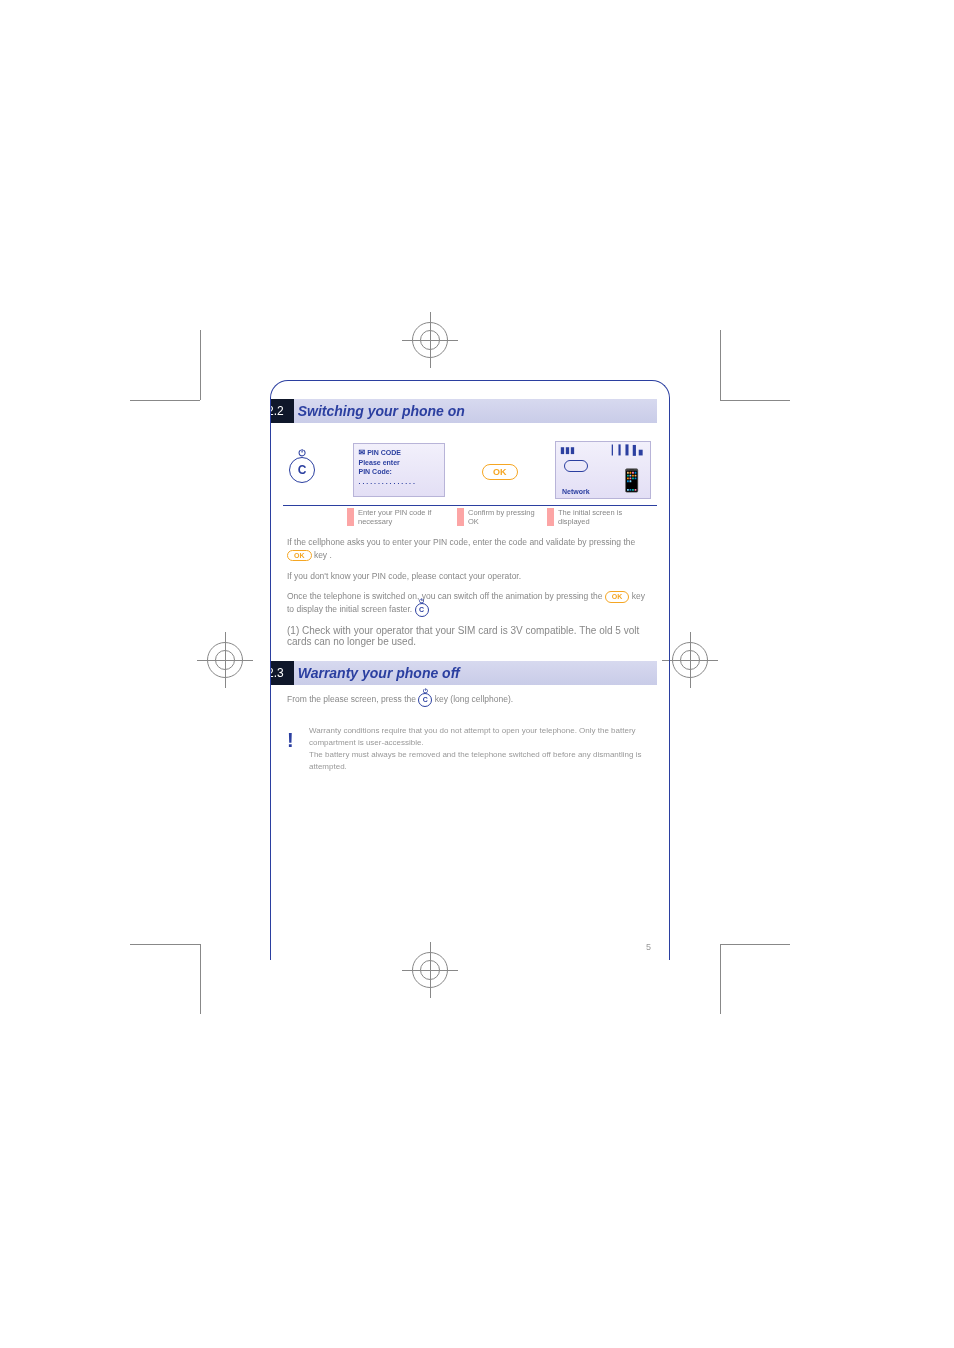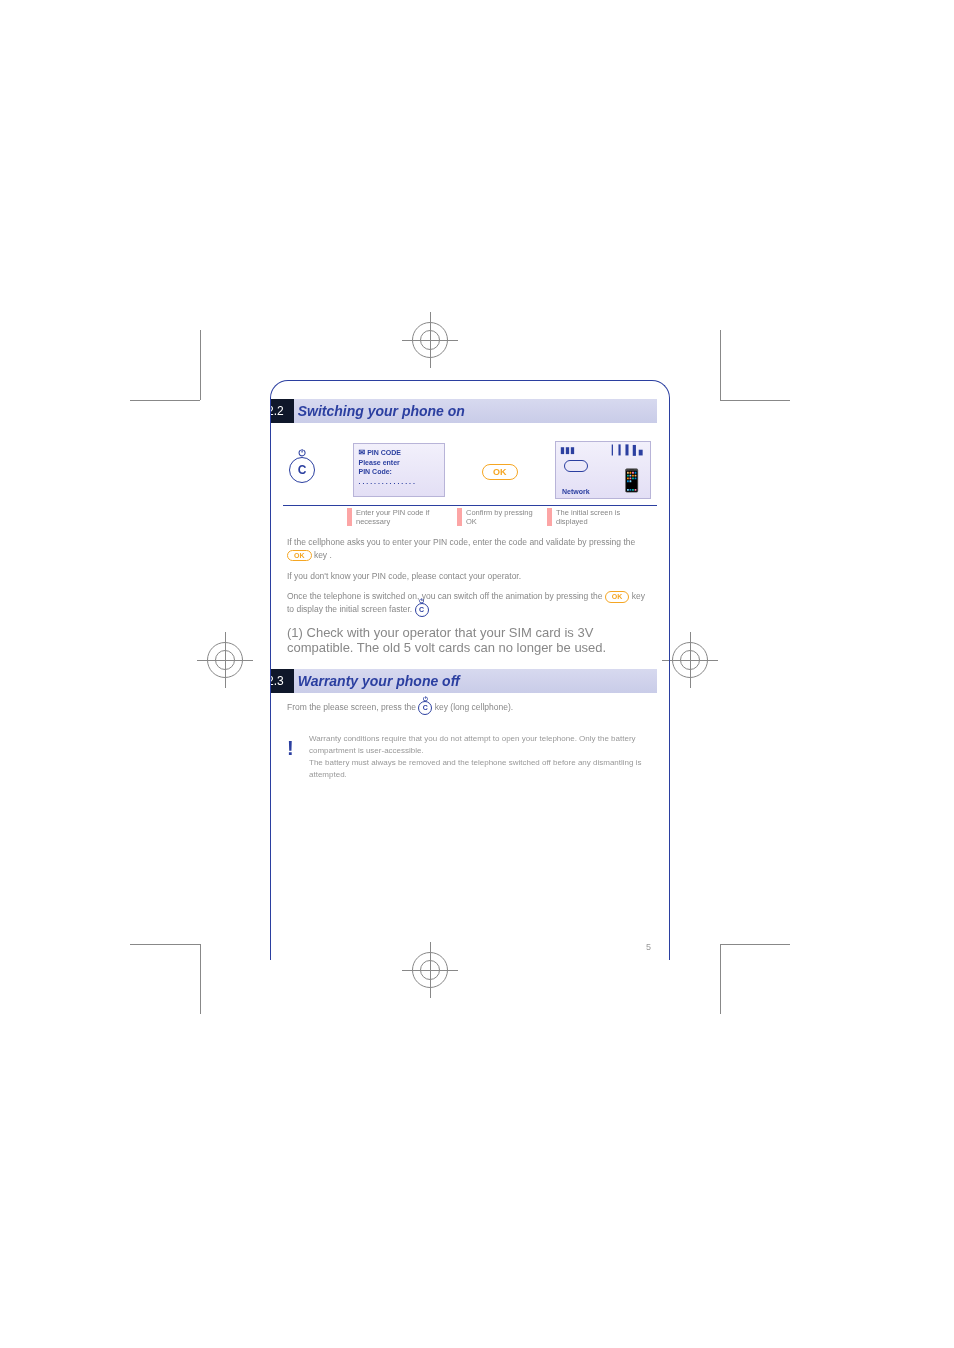--- a/index.html
+++ b/index.html
@@ -118,21 +118,21 @@
   .screen2 .oval { position:absolute; top:18px; left:8px; width:24px; height:12px; border:1.5px solid #2b3fa0; border-radius:8px;}
   .screen2 .net { position:absolute; bottom:3px; left:6px; font-size:7px; font-weight:bold;}
   .screen2 .phone { position:absolute; right:4px; bottom:4px; font-size:22px;}
 
   .caption-row {
     display:flex;
     font-size: 7.5px;
     color:#888;
     padding: 2px 0 10px 0;
   }
-  .caption-row > div { border-left:5px solid #fca5a5; padding: 0 4px; }
+  .caption-row > div { border-left:7px solid #fca5a5; padding: 0 4px; }
   .caption-row > div:first-child { margin-left: 64px; }
   .cap1 { width: 110px;}
   .cap2 { width: 90px;}
   .cap3 { width: 100px;}
 
   .body-text {
     font-size: 8.5px;
     color: #888;
     line-height: 1.5;
     padding: 0 4px;
@@ -143,21 +143,21 @@
     font-size:7px; font-weight:bold; padding:0 6px; border-radius:7px;
     vertical-align: middle; line-height:1.4;
   }
   .inline-c {
     display:inline-flex; width:14px; height:14px; border:1px solid #2b3fa0;
     border-radius:50%; color:#2b3fa0; font-size:7px; font-weight:bold;
     align-items:center; justify-content:center; vertical-align:middle;
     position:relative;
   }
   .inline-c .mini-pwr { position:absolute; top:-7px; font-size:6px;}
-  .footnote { font-size:13px; color:#888; padding:0 4px; }
+  .footnote { font-size:10px; color:#888; padding:0 4px; }
 
   .note-block {
     display:flex; gap:8px; margin-top:18px;
     font-size:8px; color:#999; line-height:1.5;
     padding: 0 4px;
   }
   .note-bang {
     color:#2b3fa0; font-size:20px; font-weight:bold;
     width:14px; flex-shrink:0;
   }

